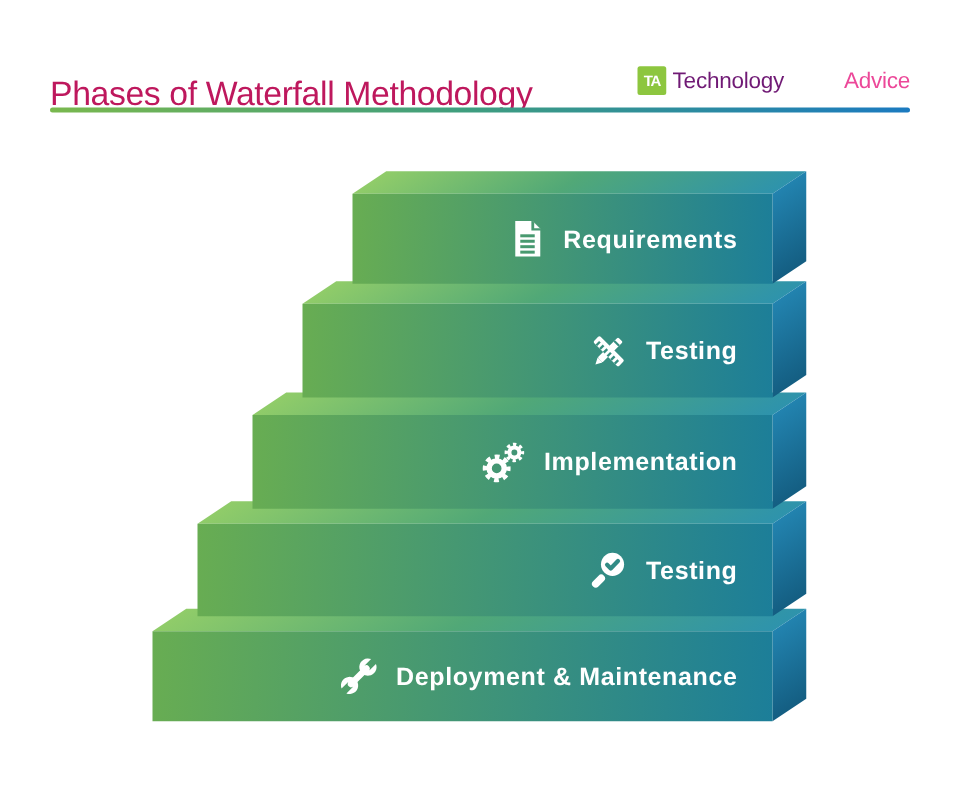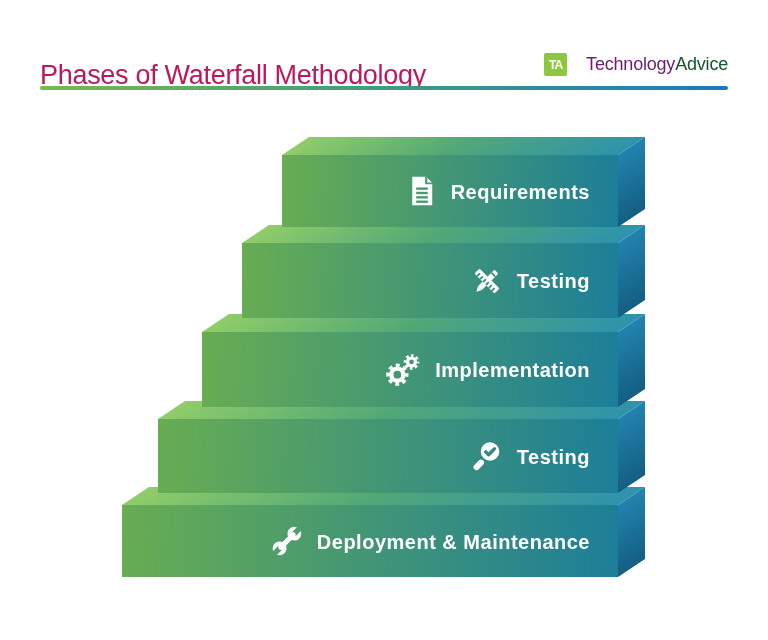--- a/index.html
+++ b/index.html
@@ -5,29 +5,29 @@
   html,body{margin:0;padding:0;background:#fff;}
   .canvas{
     position:relative;width:768px;height:640px;background:#ffffff;overflow:hidden;
     font-family:"Liberation Sans",sans-serif;
   }
   
   .page-title{
     position:absolute;left:40px;top:60px;margin:0;
     font-size:27px;font-weight:400;letter-spacing:-0.3px;color:#be185d;
   }
-  .logo{position:absolute;top:53px;right:40px;display:flex;align-items:center;gap:19px;}
+  .logo{position:absolute;top:53px;right:40px;display:flex;align-items:center;gap:5px;}
   .logo-mark{
     width:23px;height:23px;background:#8dc63f;border-radius:2px;
     display:flex;align-items:center;justify-content:center;
     color:#ffffff;font-size:12px;font-weight:700;letter-spacing:-1px;
   }
   .logo-text{font-size:18px;font-weight:500;letter-spacing:-0.2px;}
   .logo-text .t1{color:#701a75;}
-  .logo-text .t2{color:#14532d;}
+  .logo-text .t2{color:#ec4899;margin-left:48px;}
   .rule{
     position:absolute;left:40px;top:86px;width:688px;height:4px;border-radius:2px;
     background:linear-gradient(90deg,#79b84e 0%,#3f9e7e 48%,#1b7ac0 100%);
   }
   
   .bar{position:absolute;}
   .bar .front{
     position:absolute;left:0;top:18px;
     background:linear-gradient(93deg,#68ad52 0%,#1c7e99 100%);
     display:flex;align-items:center;justify-content:flex-end;

